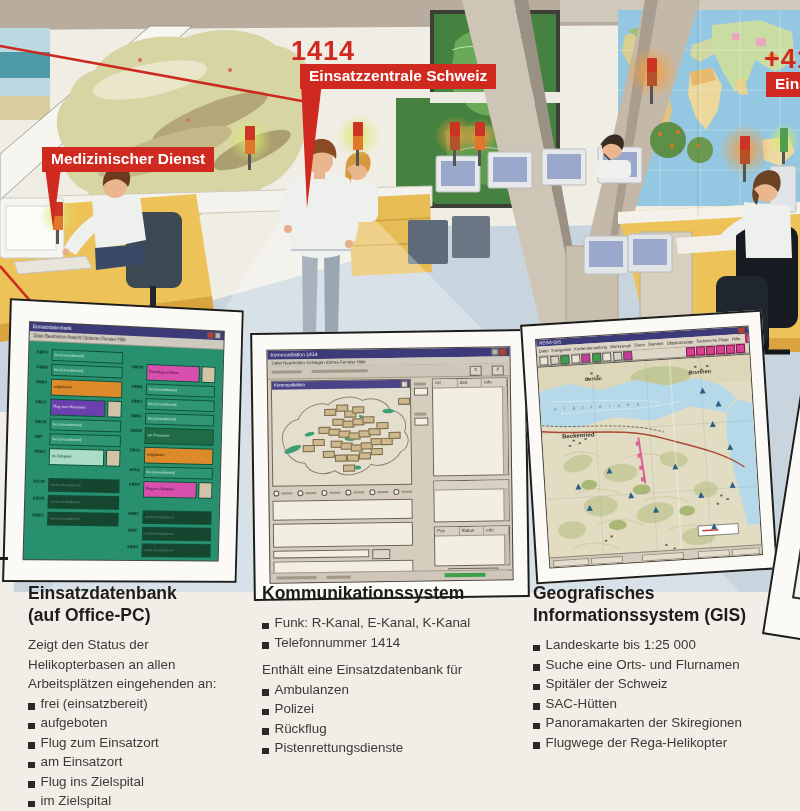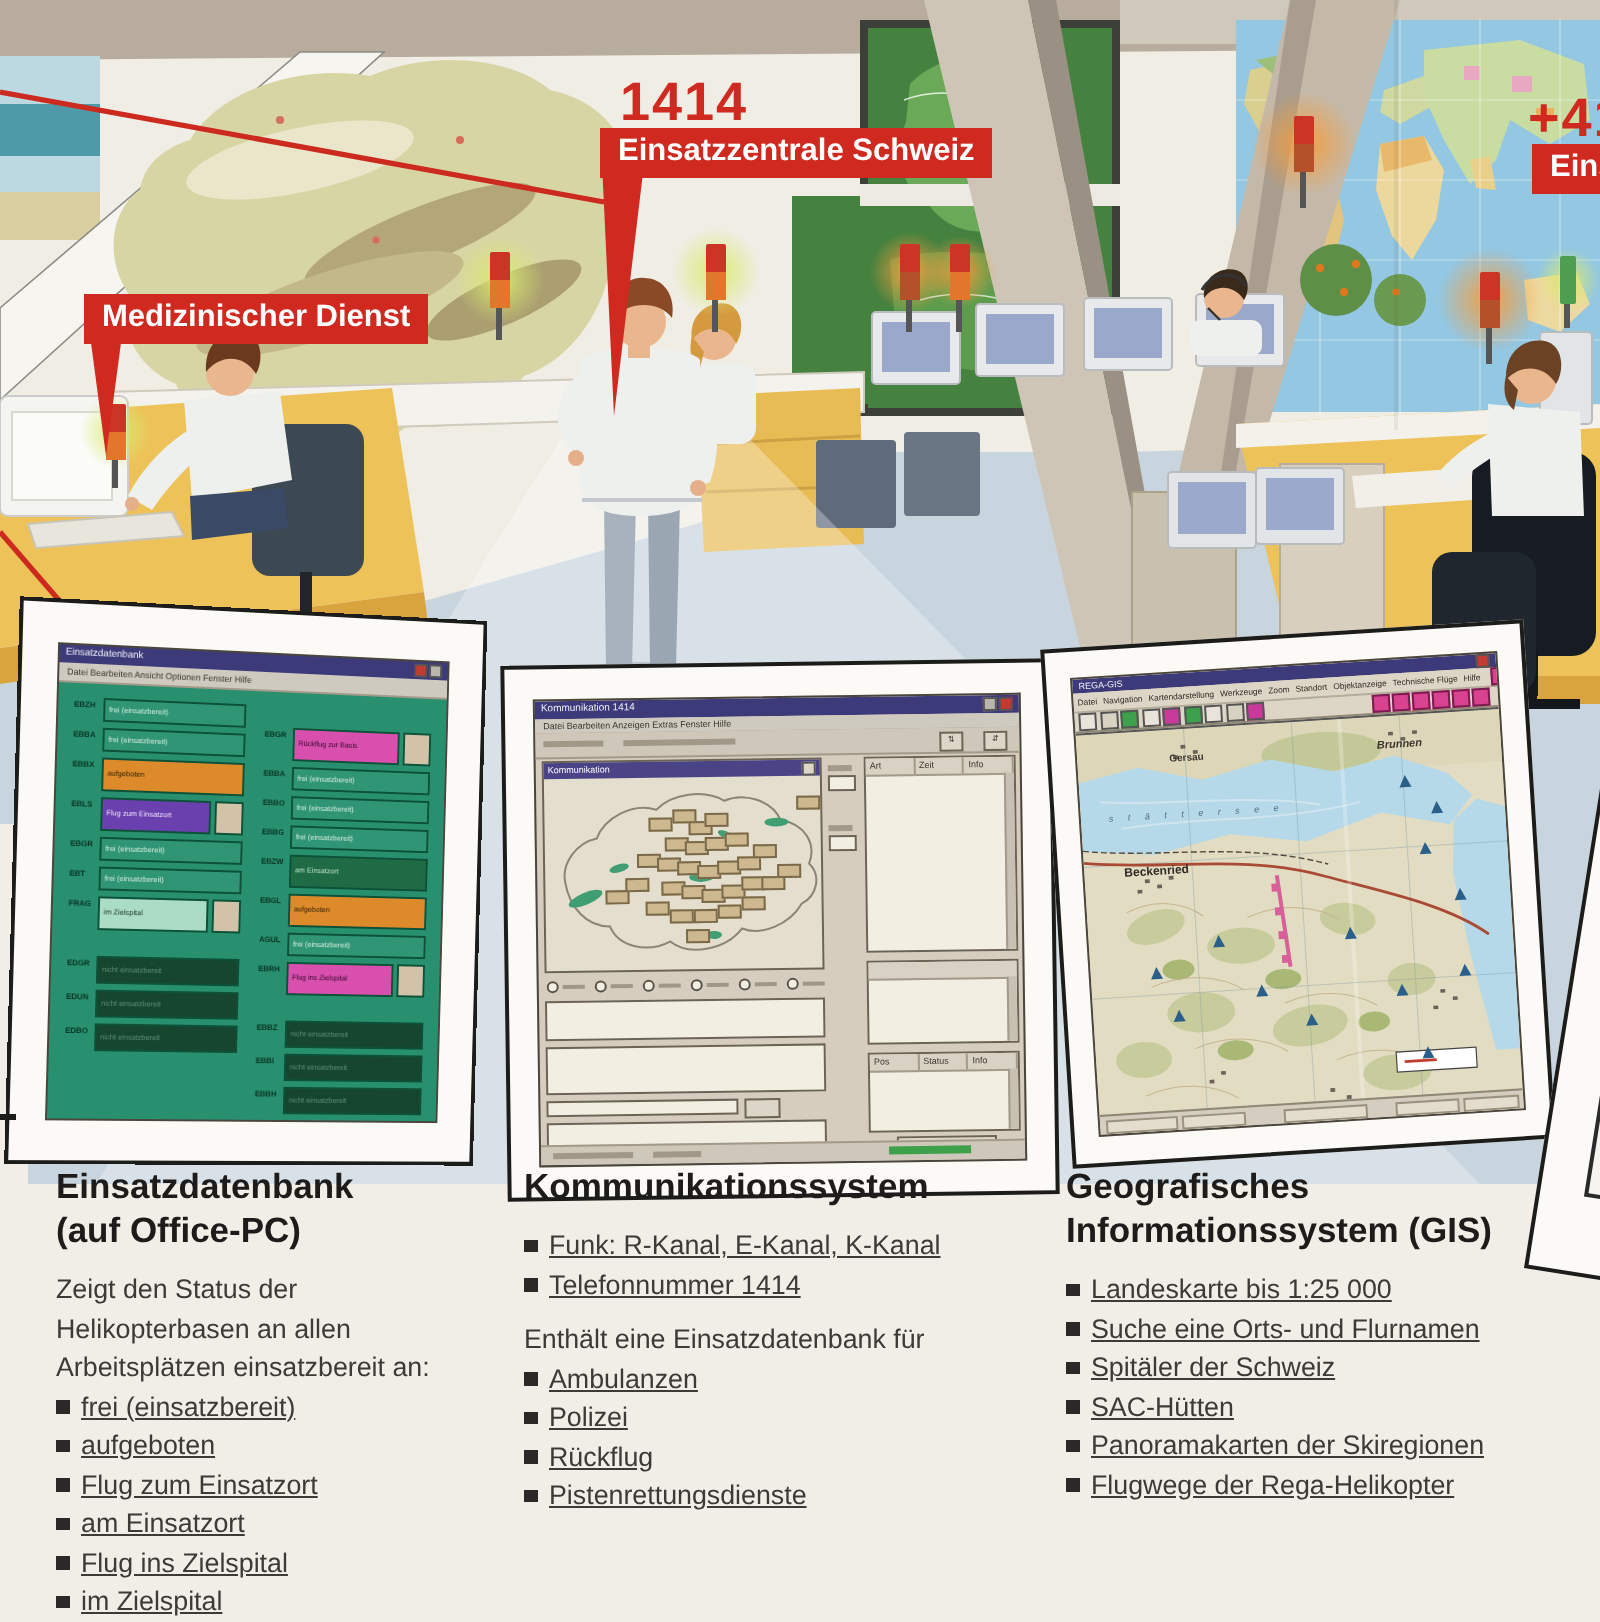--- a/index.html
+++ b/index.html
@@ -92,21 +92,21 @@
   .gis-marker{position:absolute;width:0;height:0;border-left:3.2px solid transparent;
     border-right:3.2px solid transparent;border-bottom:6.5px solid #2a5f8a;}
   #gis-status{position:absolute;left:0;right:0;bottom:0;height:9px;background:#d5cec0;
     border-top:1px solid #8f8674;}
   #gis-status .cell{position:absolute;top:1.5px;height:5px;border:0.5px solid #9a917e;background:#e4ddcd;}
 
   
   .section-col{position:absolute;top:582px;z-index:5;color:#3c3a36;}
   .sec-title{font-size:17.5px;font-weight:700;color:#1d1c1a;line-height:22px;margin-bottom:9px;}
   .sec-body{font-size:13.4px;line-height:19.5px;}
-  .blt-row{display:flex;align-items:flex-start;text-decoration:underline;}
+  .blt-row{display:flex;align-items:center;}
   .blt-row i{flex:none;width:6.5px;height:6.5px;background:#2a2927;margin:6.5px 6px 0 0;}
   .spacer8{height:8px;}
 
   .paper-patch{position:absolute;background:#f1eee7;z-index:1;}
   #edge-tick{position:absolute;left:0;top:557px;width:8px;height:3px;background:#1c1c1a;z-index:6;}
   #fold-line{position:absolute;left:697px;top:0;width:2px;height:215px;background:rgba(70,60,40,0.08);z-index:2;}
 </style>
 </head>
 <body>
 
@@ -358,21 +358,21 @@
       <polygon points="44,160 62,160 53,228" fill="#cf2920"></polygon>
       <polygon points="301,82 322,82 307,208" fill="#cf2920"></polygon>
     </g>
   </svg>
 
   <div class="paper-patch" style="left:0;top:412px;width:14px;height:200px;"></div>
   <div id="fold-line"></div>
   <div id="edge-tick"></div>
 
   <div class="callout-box" style="left:42px;top:147px;">Medizinischer Dienst</div>
-  <div class="callout-num" style="left:310px;top:36px;">1414</div>
+  <div class="callout-num" style="left:291px;top:36px;">1414</div>
   <div class="callout-box" style="left:300px;top:64px;">Einsatzzentrale Schweiz</div>
   <div class="callout-num" style="left:764px;top:44px;">+41</div>
   <div class="callout-box" style="left:766px;top:72px;width:80px;">Eins</div>
 
   <div class="card" id="card-db">
     <div class="shot" id="shot-db">
       <div class="titlebar">
         <span>Einsatzdatenbank</span>
         <span class="tb-controls">
             <i class="red"></i>
@@ -767,21 +767,21 @@
 
   <div class="section-col" style="left:28px;width:226px;">
     <div class="sec-title">
         <div>Einsatzdatenbank</div>
         <div>(auf Office-PC)</div>
       </div>
     <div class="sec-body">
       <div>
           <div>Zeigt den Status der</div>
           <div>Helikopterbasen an allen</div>
-          <div>Arbeitsplätzen einsatzbereit an:</div>
+          <div>Arbeitsplätzen eingehenden an:</div>
         </div>
       <div>
           <div class="blt-row">
             <i></i>
             <span>frei (einsatzbereit)</span>
           </div>
           <div class="blt-row">
             <i></i>
             <span>aufgeboten</span>
           </div>

